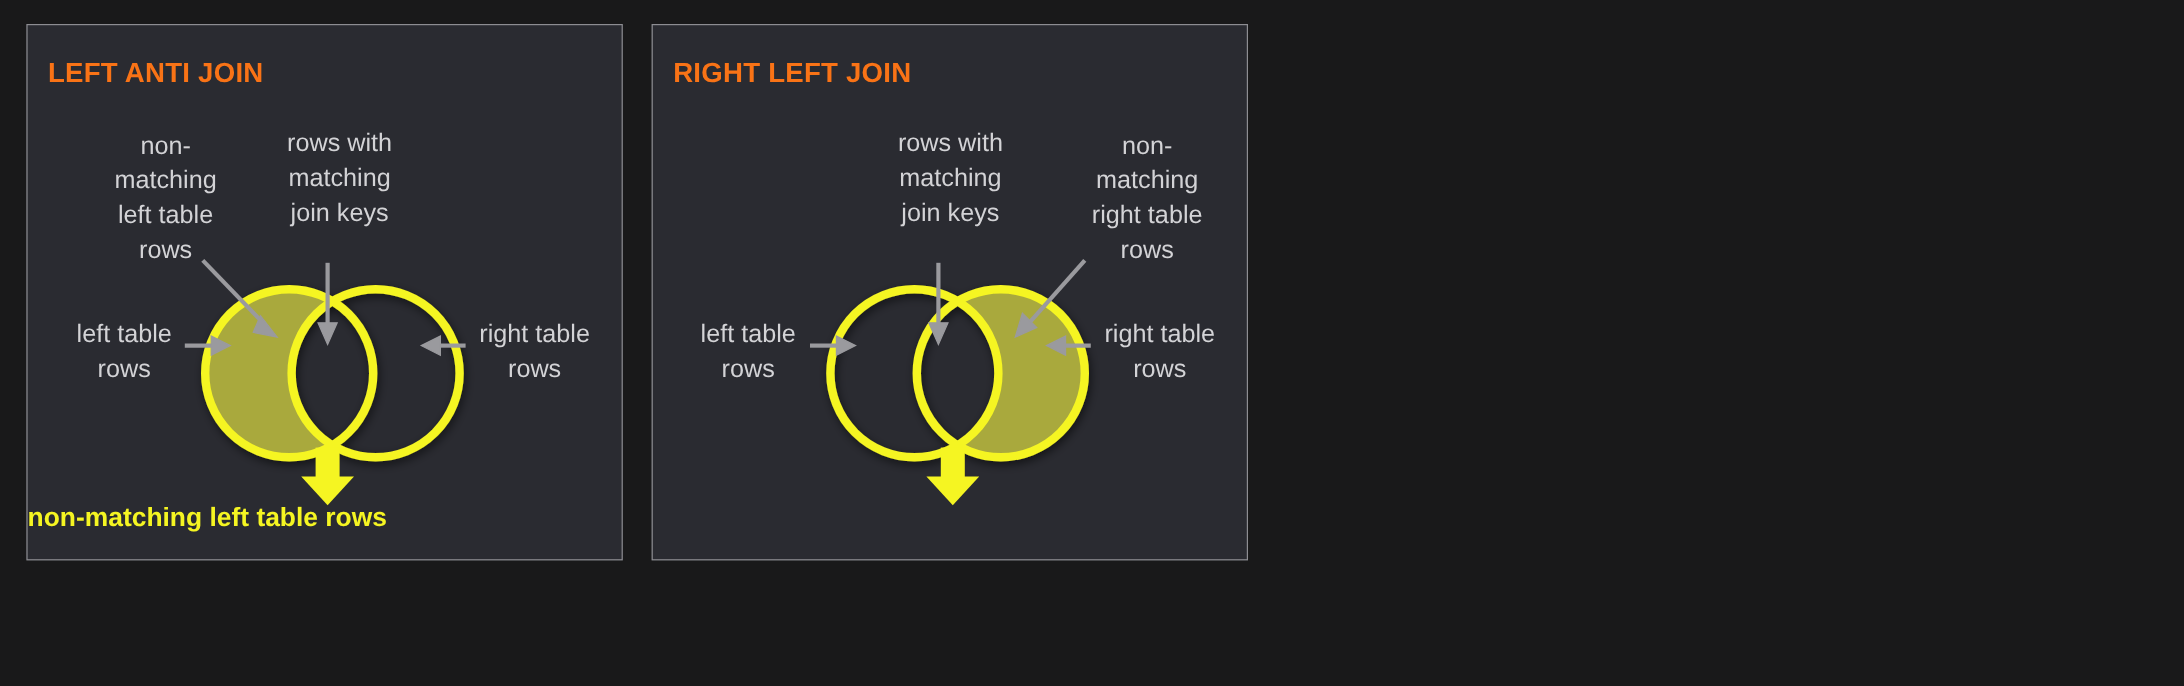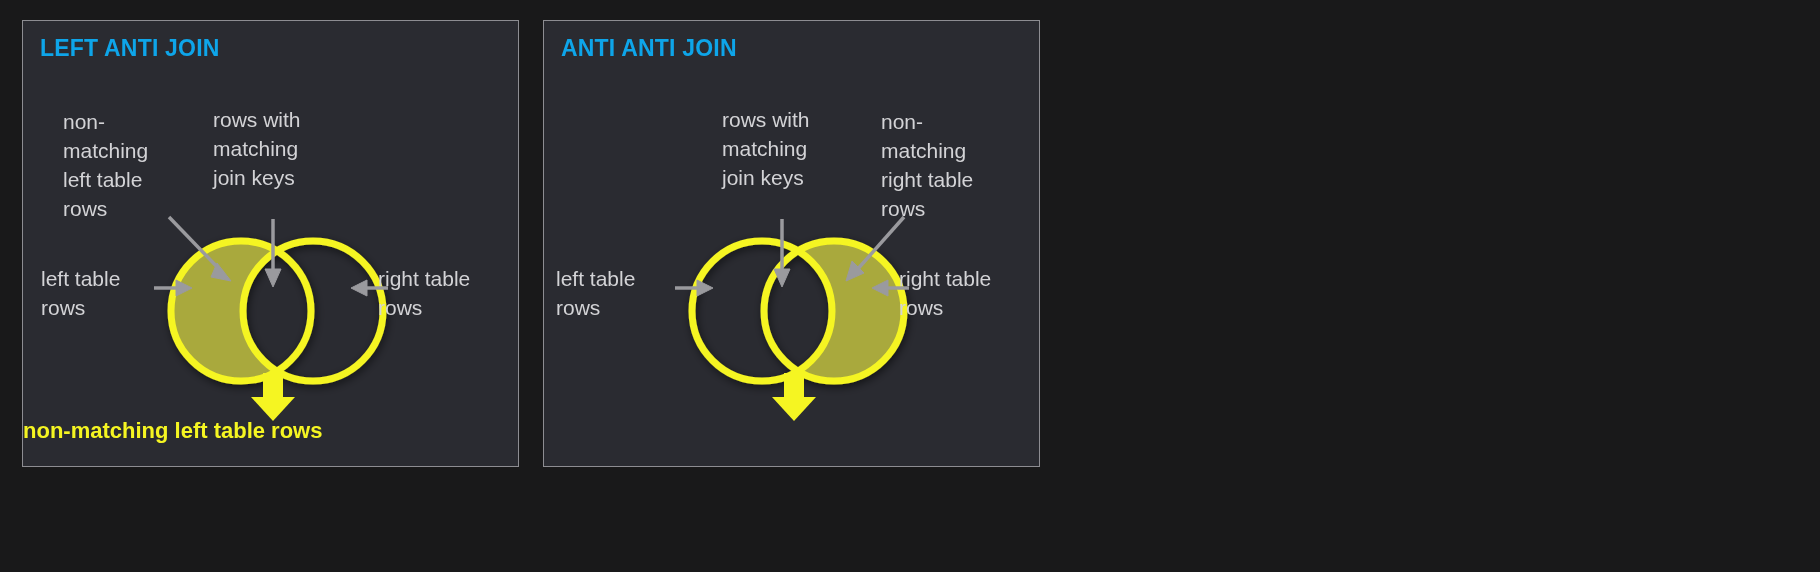--- a/index.html
+++ b/index.html
@@ -28,42 +28,43 @@
     background: #2a2b31;
     border: 1px solid #8d8d92;
     box-sizing: border-box;
   }
   #panel-left  { left: 22px; }
   #panel-right { left: 543px; }
 
   .panel-title {
     position: absolute;
     left: 17px;
-    top: 14px;
+    top: 26px;
     font-size: 23px;
     font-weight: bold;
-    color: #0ea5e9;
+    color: #f97316;
     letter-spacing: 0.2px;
     white-space: nowrap;
   }
 
   .venn-wrap {
     position: absolute;
     left: 0;
     top: 0;
     width: 100%;
     height: 100%;
   }
   .venn-svg { position: absolute; left: 0; top: 0; }
 
   .note {
     position: absolute;
     color: #d3d3d6;
     font-size: 21px;
     line-height: 29px;
+    text-align: center;
     white-space: pre-line;
   }
 
   .caption {
     position: absolute;
     left: 0;
     right: 0;
     bottom: 22px;
     font-size: 22px;
     font-weight: bold;
@@ -145,21 +146,21 @@
 rows</div>
       <div class="note" id="L-note-right">right table
 rows</div>
     </div>
 
     <div class="caption">non-matching left table rows</div>
   </div>
 
   <div class="panel" id="panel-right">
 
-    <div class="panel-title">ANTI ANTI JOIN</div>
+    <div class="panel-title">RIGHT LEFT JOIN</div>
 
     <div class="venn-wrap">
       <svg class="venn-svg" width="495" height="445" viewBox="0 0 495 445">
         <defs>
           <filter id="glowR" x="-40%" y="-40%" width="180%" height="180%">
             <feDropShadow dx="1.5" dy="3" stdDeviation="4" flood-color="#000" flood-opacity="0.55"></feDropShadow>
           </filter>
 
           <mask id="maskRightOnly">
             <rect x="0" y="0" width="495" height="445" fill="black"></rect>

